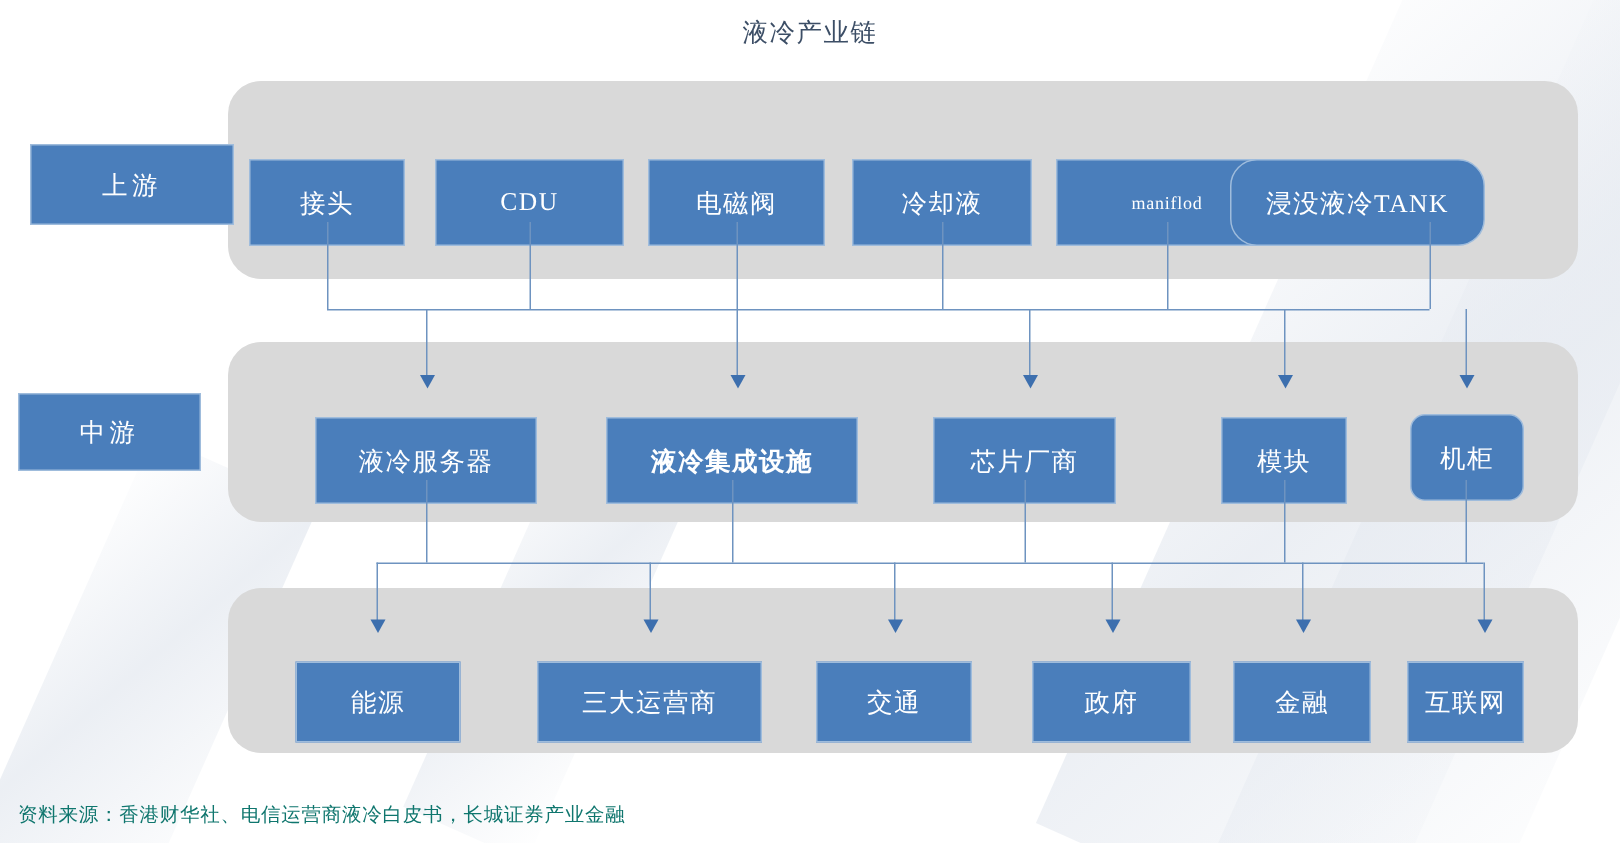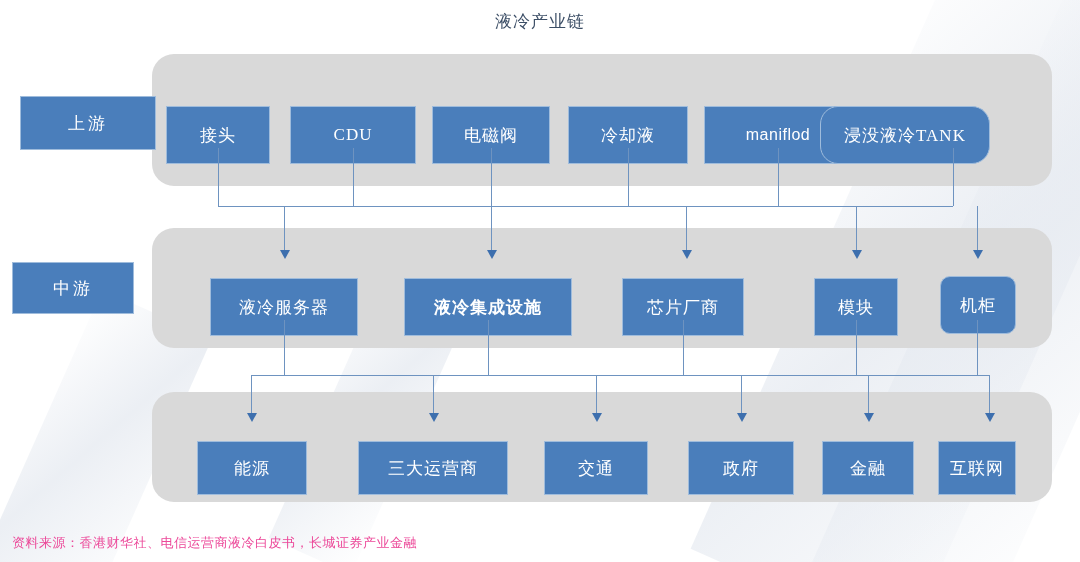--- a/index.html
+++ b/index.html
@@ -74,21 +74,21 @@
     color: #ffffff;
     display: flex;
     align-items: center;
     justify-content: center;
     box-sizing: border-box;
     font-size: 17px;
     letter-spacing: 1px;
     white-space: nowrap;
     margin-top: 16px;
   }
-  .node.mono { font-family: Liberation Sans, sans-serif; font-size: 16px; letter-spacing: 0.5px; }
+  .node.mono { font-family: Liberation Serif, serif; font-size: 12px; letter-spacing: 0.5px; }
 
   
   .vline {
     position: absolute;
     width: 1px;
     background: #6e93c0;
   }
   .hline {
     position: absolute;
     height: 1px;
@@ -100,21 +100,21 @@
     border-left: 5px solid transparent;
     border-right: 5px solid transparent;
     border-top: 9px solid #3d6fae;
   }
 
   #source {
     position: absolute;
     left: 12px;
     top: 534px;
     font-size: 13px;
-    color: #ec4899;
+    color: #0f766e;
     letter-spacing: 0.5px;
   }
 </style>
 </head>
 <body>
 
 <div id="page">
 
   <div class="watermark wm-a"></div>
   <div class="watermark wm-b"></div>

